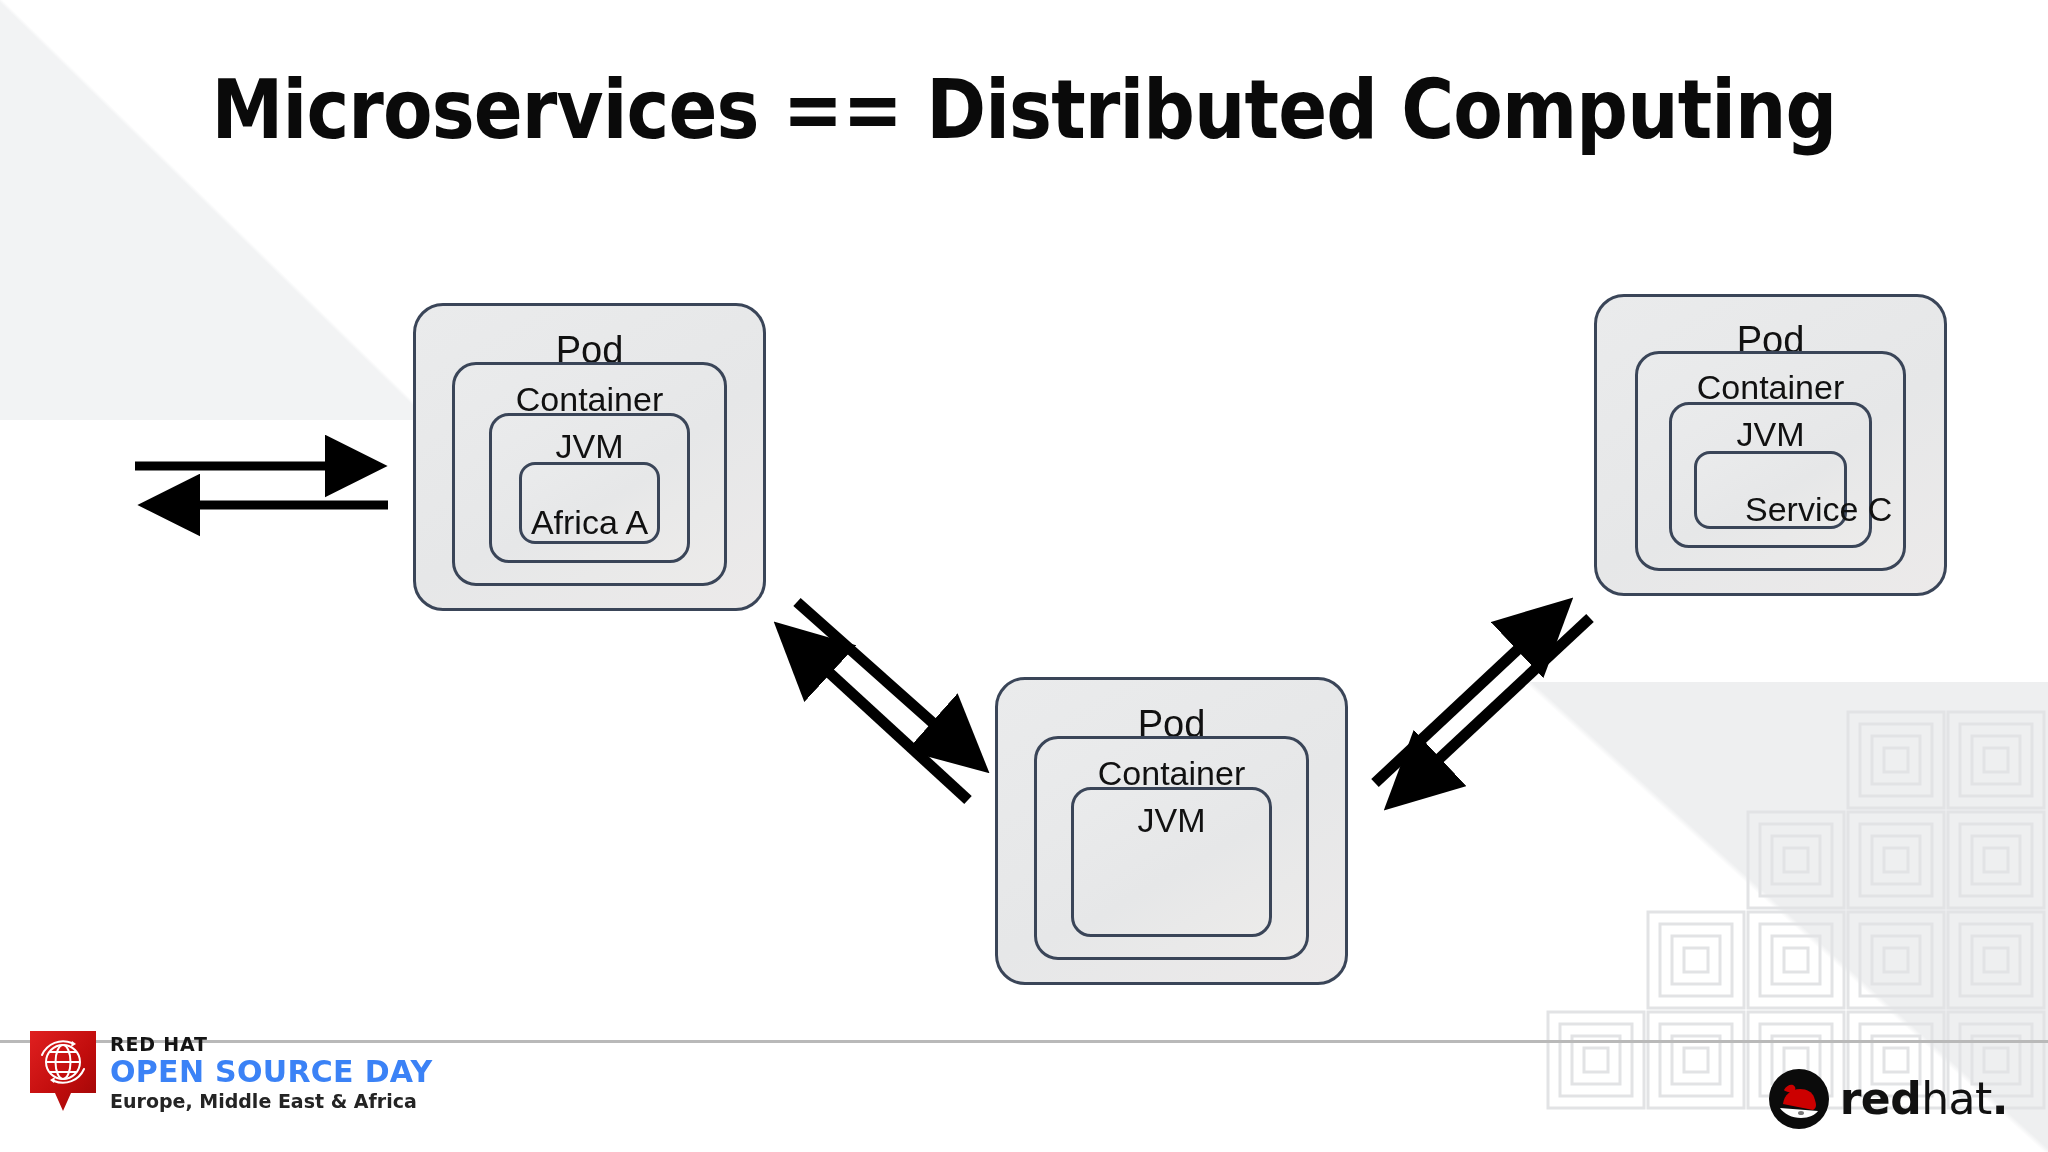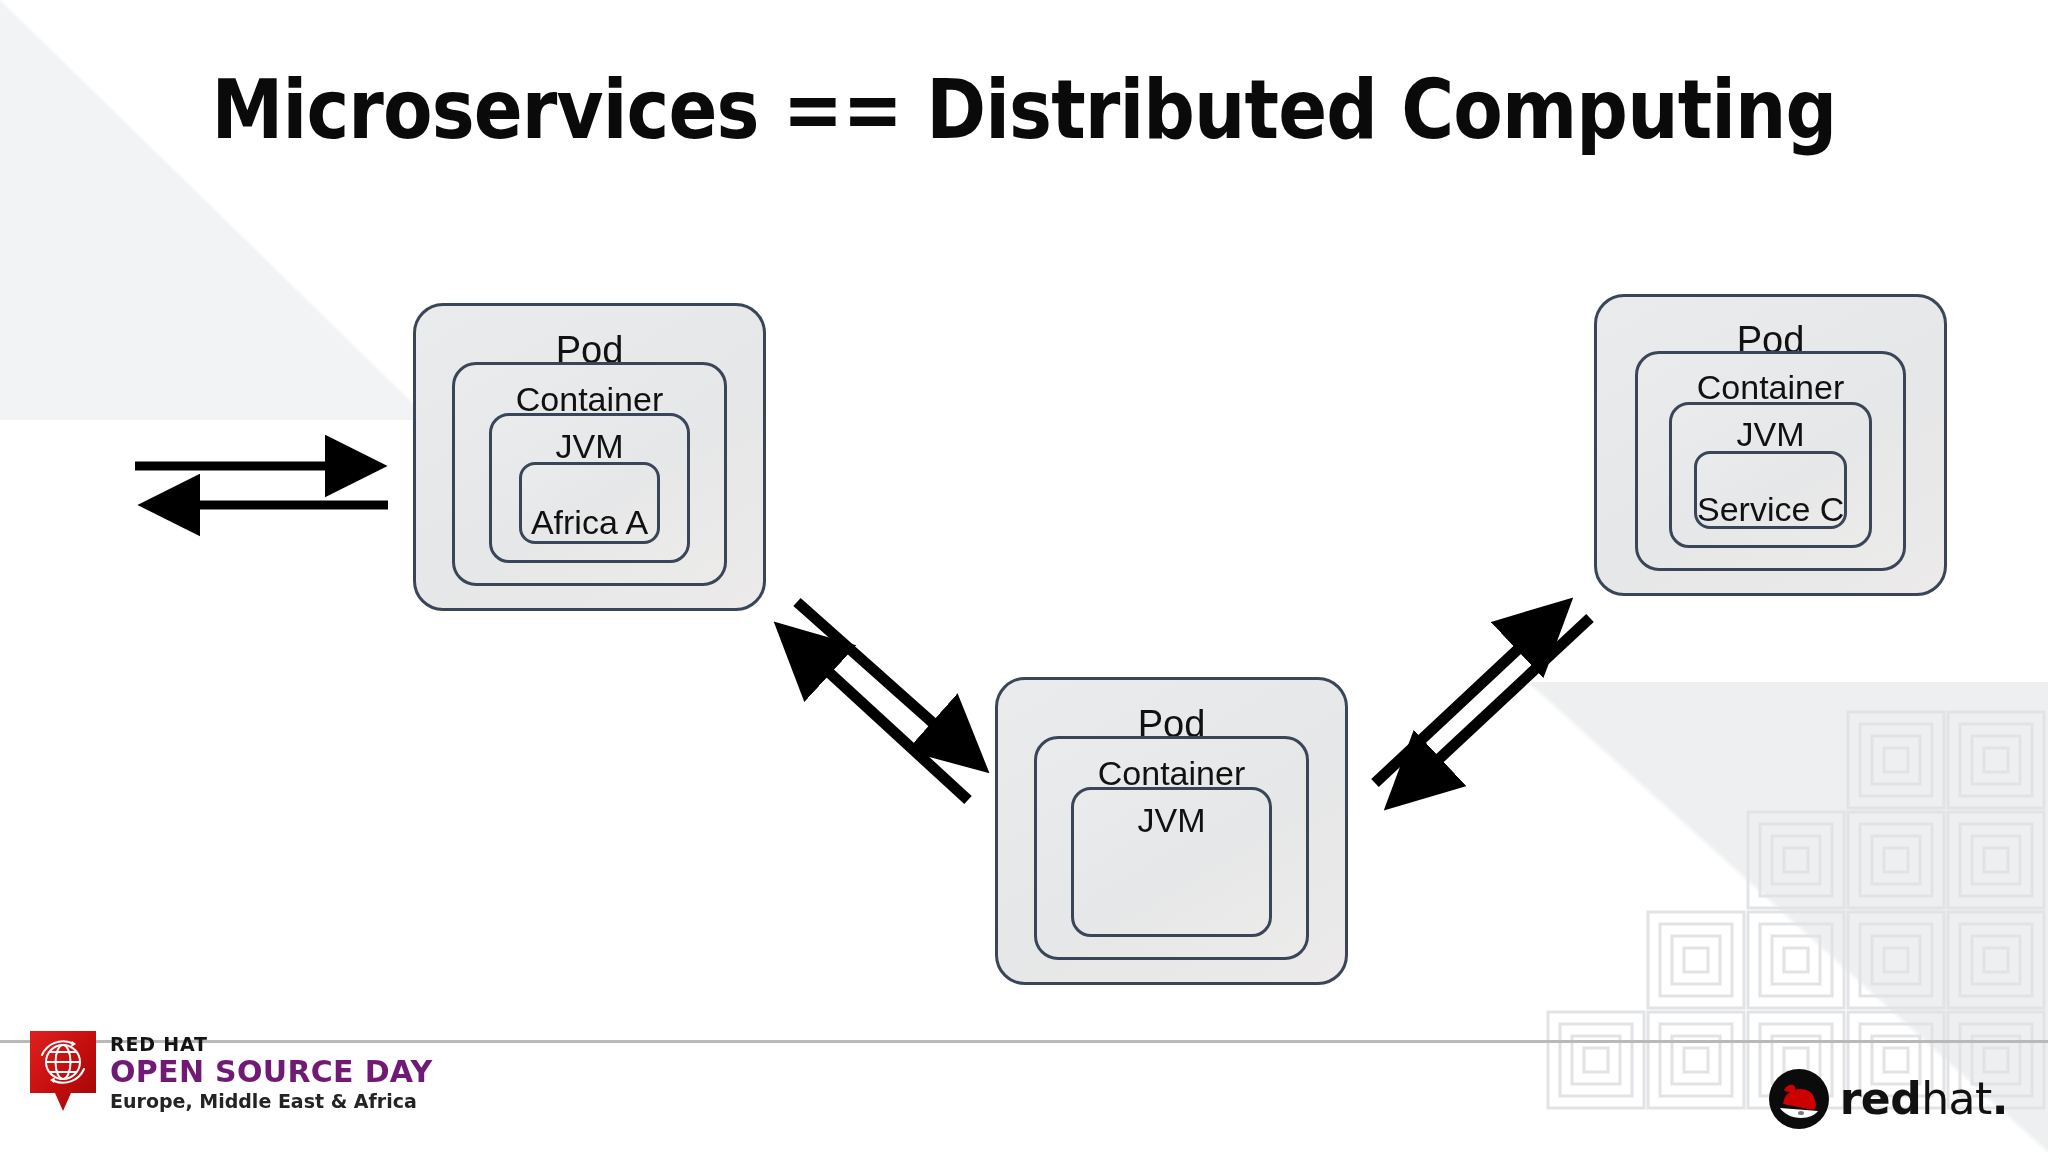--- a/index.html
+++ b/index.html
@@ -103,21 +103,21 @@
   #pod-b .lbl-svc { position:absolute; left:0; right:0; top:40px; font-size: 34px; }
 
   
   #pod-c { left: 1594px; top: 294px; width: 353px; height: 302px; }
   #pod-c .lbl-pod { position:absolute; left:0; right:0; top:24px; font-size: 38px; }
   #pod-c .l-container { left: 38px; top: 54px; right: 38px; bottom: 22px; border-radius: 24px; }
   #pod-c .lbl-container { position:absolute; left:0; right:0; top:16px; font-size: 34px; }
   #pod-c .l-jvm { left: 31px; top: 48px; right: 31px; bottom: 20px; border-radius: 20px; }
   #pod-c .lbl-jvm { position:absolute; left:0; right:0; top:12px; font-size: 34px; }
   #pod-c .l-svc { left: 22px; top: 46px; right: 22px; bottom: 16px; border-radius: 16px; }
-  #pod-c .lbl-svc { position:absolute; left:0; right:0; top:38px; font-size: 34px; }
+  #pod-c .lbl-svc { position:absolute; left:0; right:0; top:38px; font-size: 34px; padding-left: 48px; }
 
   
   #arrows { position: absolute; left:0; top:0; width:2048px; height:1152px; pointer-events:none; }
 
   
   .footer-rule {
     position: absolute;
     left: 0; right: 0;
     top: 1040px;
     height: 3px;
@@ -138,21 +138,21 @@
     font-size: 19px;
     letter-spacing: 0.8px;
     color: #141414;
     line-height: 1.05;
   }
   .rhosd-l2 {
     font-family: "DejaVu Sans", sans-serif;
     font-weight: 700;
     font-size: 30px;
     letter-spacing: 0.3px;
-    color: #701a75;
+    color: #3b82f6;
     line-height: 1.08;
     margin-top: 1px;
   }
   .rhosd-l3 {
     font-family: "DejaVu Sans", sans-serif;
     font-weight: 700;
     font-size: 19px;
     color: #242424;
     line-height: 1.1;
     margin-top: 3px;

